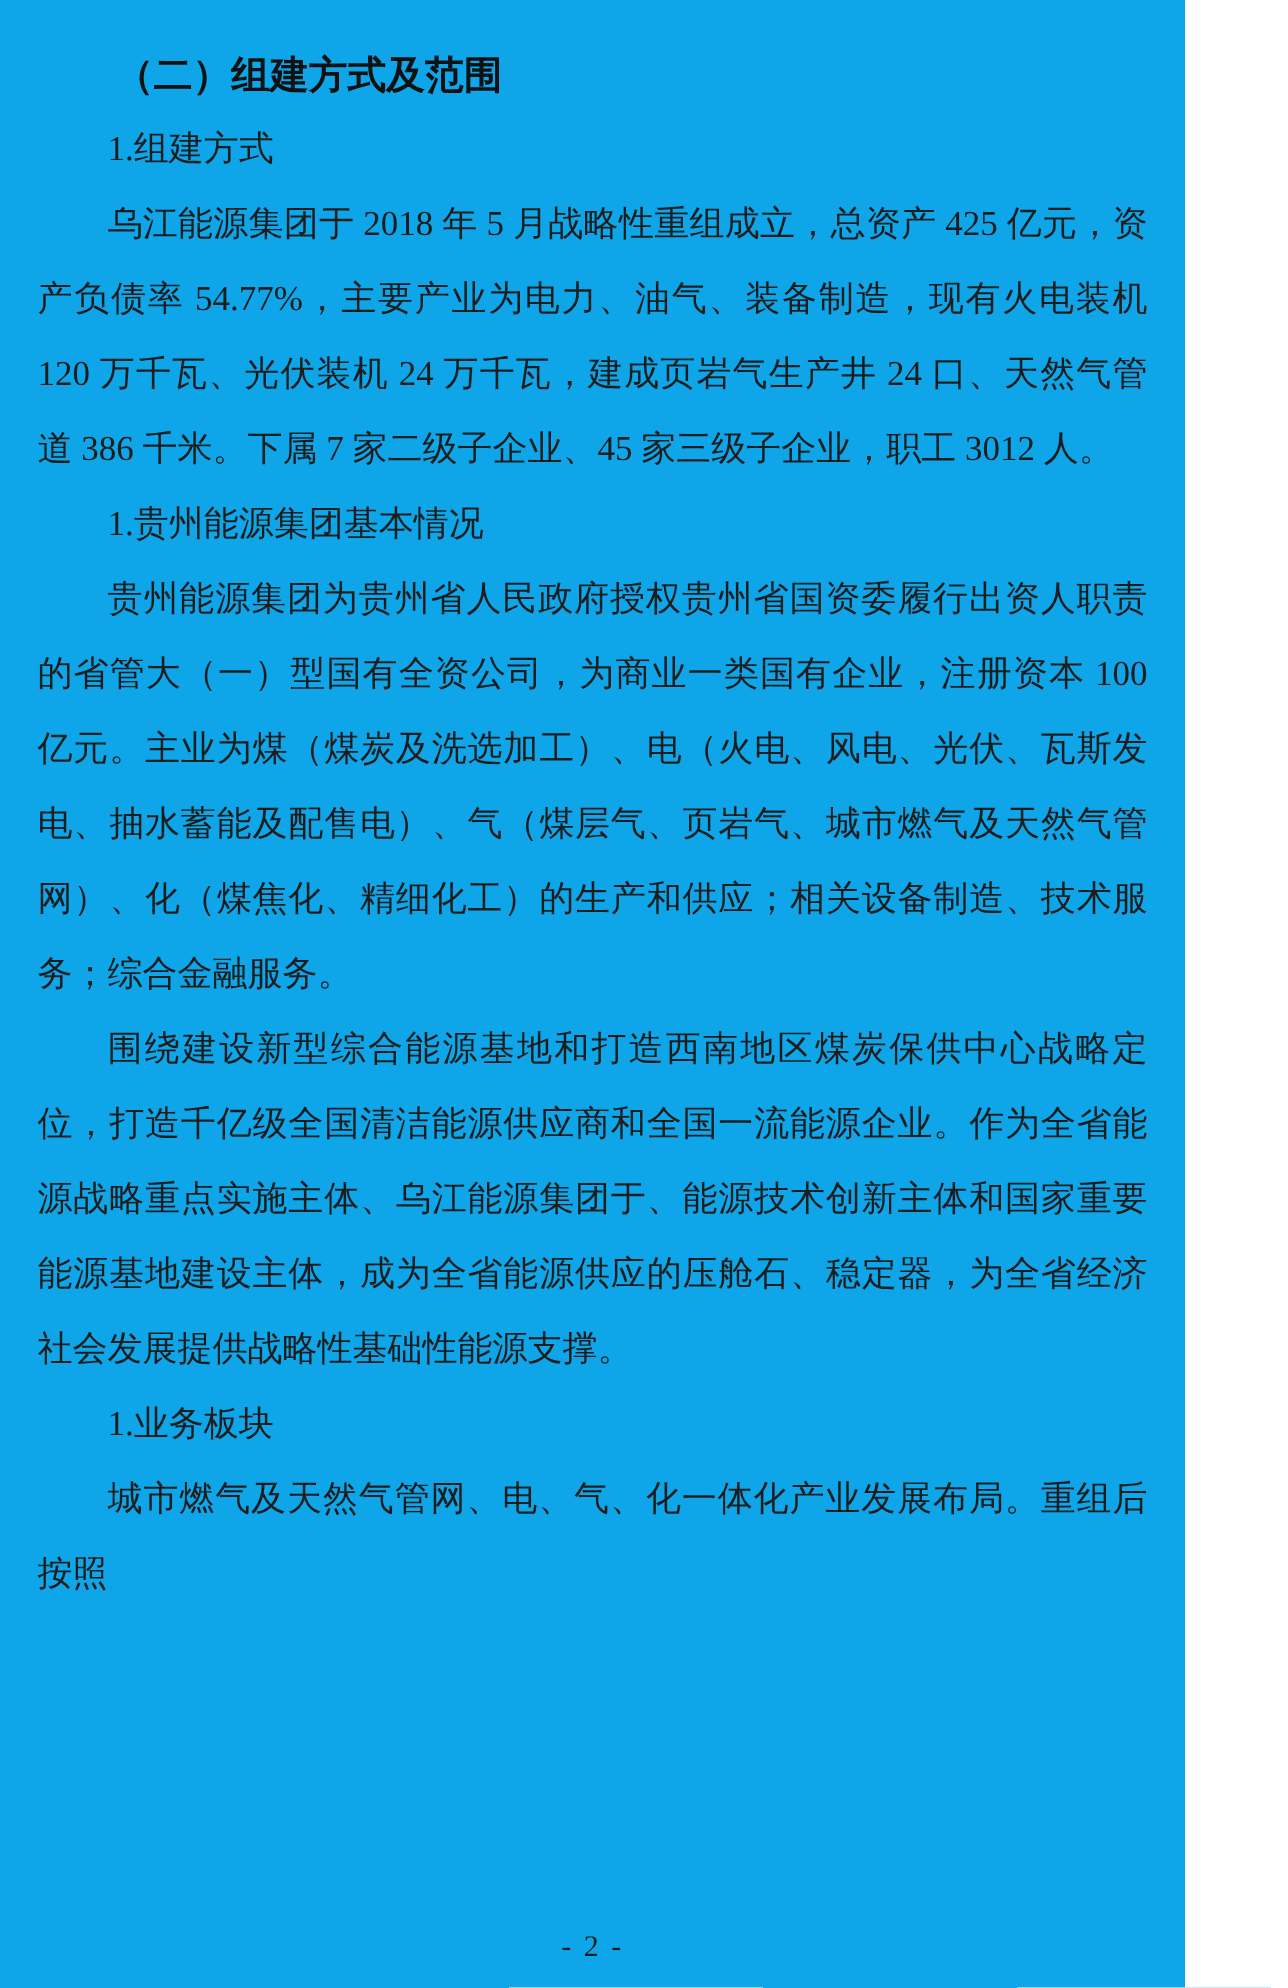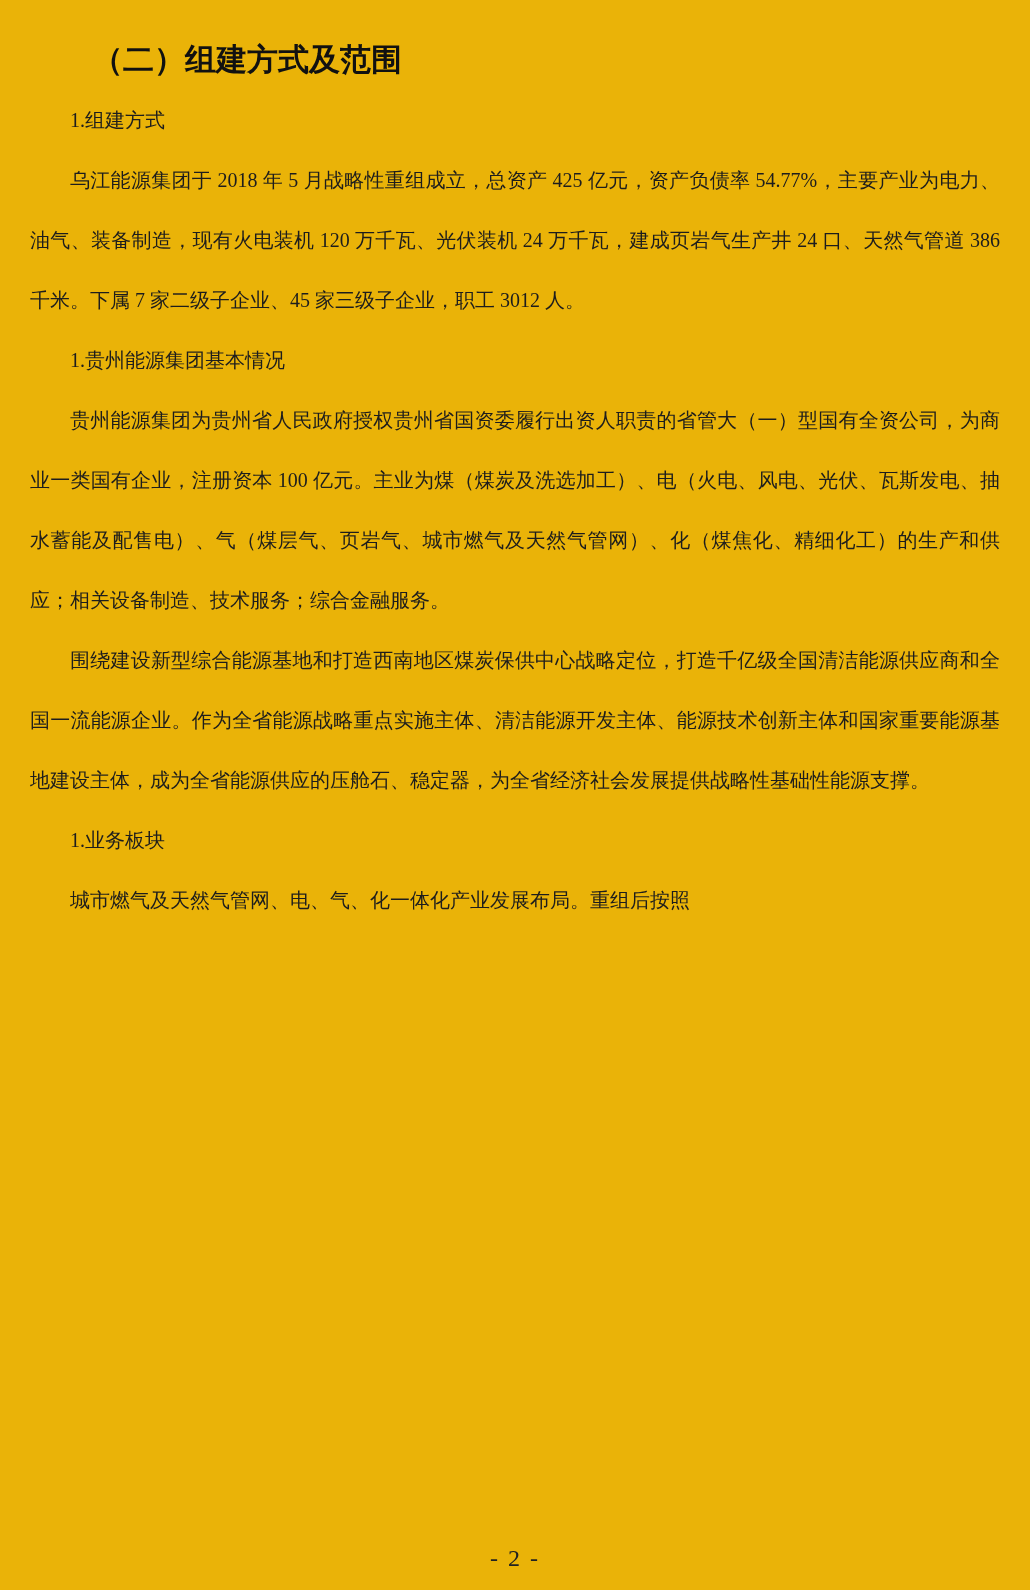--- a/index.html
+++ b/index.html
@@ -3,30 +3,30 @@
 <meta charset="utf-8">
 <style>
   * { margin: 0; padding: 0; box-sizing: border-box; }
   html, body {
     width: 1030px;
     background: #ffffff;
     font-family: "Liberation Serif", "DejaVu Serif", serif;
   }
   .page {
     position: relative;
-    width: 1030px;
+    width: 948px;
     height: 1590px;
-    background: #eab308;
+    background: #0ea5e9;
     color: #1d1d1d;
     padding: 30px 30px 0 30px;
     overflow: hidden;
   }
   .doc { width: 100%; }
   .blk {
-    font-size: 20px;
+    font-size: 28px;
     line-height: 60px;
     text-align: justify;
     text-justify: inter-character;
     color: #1d1d1d;
   }
   .para, .subheading {
     text-indent: 2em;
   }
   .heading {
     font-family: "Liberation Sans", "DejaVu Sans", sans-serif;
@@ -50,18 +50,18 @@
 </head>
 <body>
 
 <div class="page">
   <div class="doc">
     <p class="blk heading">（二）组建方式及范围</p>
     <p class="blk subheading">1.组建方式</p>
     <p class="blk para">乌江能源集团于 2018 年 5 月战略性重组成立，总资产 425 亿元，资产负债率 54.77%，主要产业为电力、油气、装备制造，现有火电装机 120 万千瓦、光伏装机 24 万千瓦，建成页岩气生产井 24 口、天然气管道 386 千米。下属 7 家二级子企业、45 家三级子企业，职工 3012 人。</p>
     <p class="blk subheading">1.贵州能源集团基本情况</p>
     <p class="blk para">贵州能源集团为贵州省人民政府授权贵州省国资委履行出资人职责的省管大（一）型国有全资公司，为商业一类国有企业，注册资本 100 亿元。主业为煤（煤炭及洗选加工）、电（火电、风电、光伏、瓦斯发电、抽水蓄能及配售电）、气（煤层气、页岩气、城市燃气及天然气管网）、化（煤焦化、精细化工）的生产和供应；相关设备制造、技术服务；综合金融服务。</p>
-    <p class="blk para">围绕建设新型综合能源基地和打造西南地区煤炭保供中心战略定位，打造千亿级全国清洁能源供应商和全国一流能源企业。作为全省能源战略重点实施主体、清洁能源开发主体、能源技术创新主体和国家重要能源基地建设主体，成为全省能源供应的压舱石、稳定器，为全省经济社会发展提供战略性基础性能源支撑。</p>
+    <p class="blk para">围绕建设新型综合能源基地和打造西南地区煤炭保供中心战略定位，打造千亿级全国清洁能源供应商和全国一流能源企业。作为全省能源战略重点实施主体、乌江能源集团于、能源技术创新主体和国家重要能源基地建设主体，成为全省能源供应的压舱石、稳定器，为全省经济社会发展提供战略性基础性能源支撑。</p>
     <p class="blk subheading">1.业务板块</p>
     <p class="blk para">城市燃气及天然气管网、电、气、化一体化产业发展布局。重组后按照</p>
   </div>
   <div class="footer">- 2 -</div>
 </div>
 
 </body></html>

